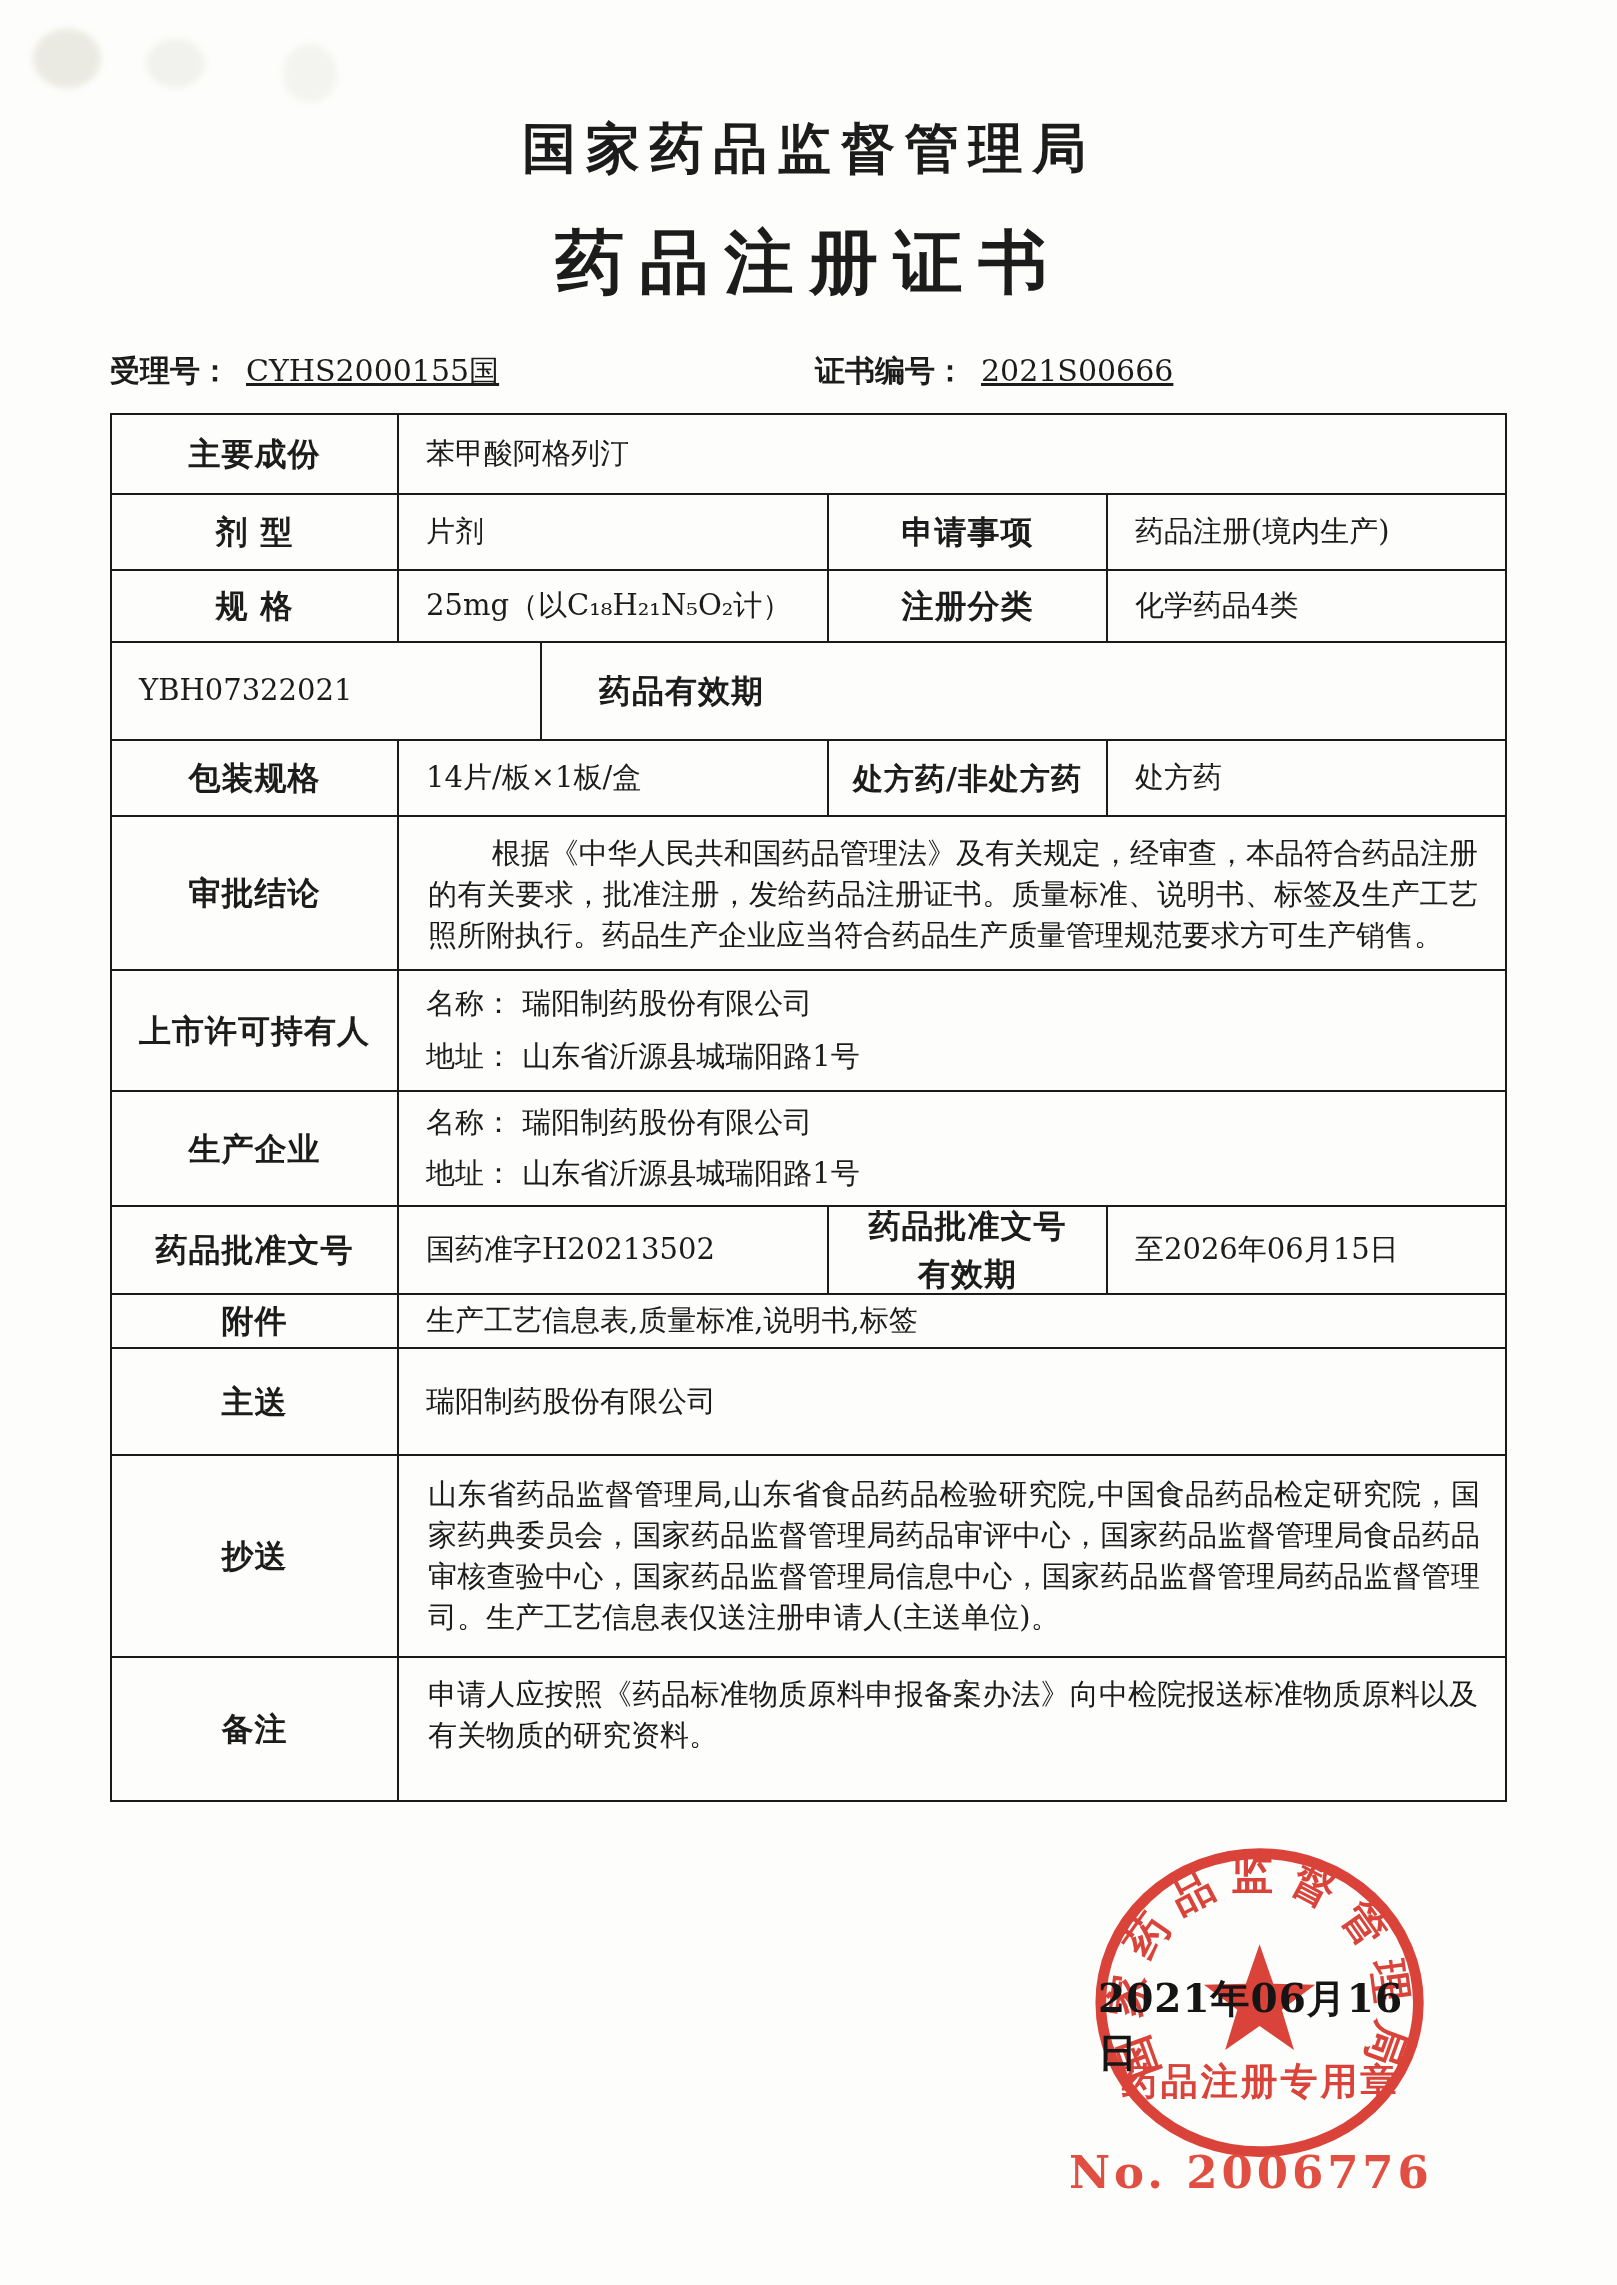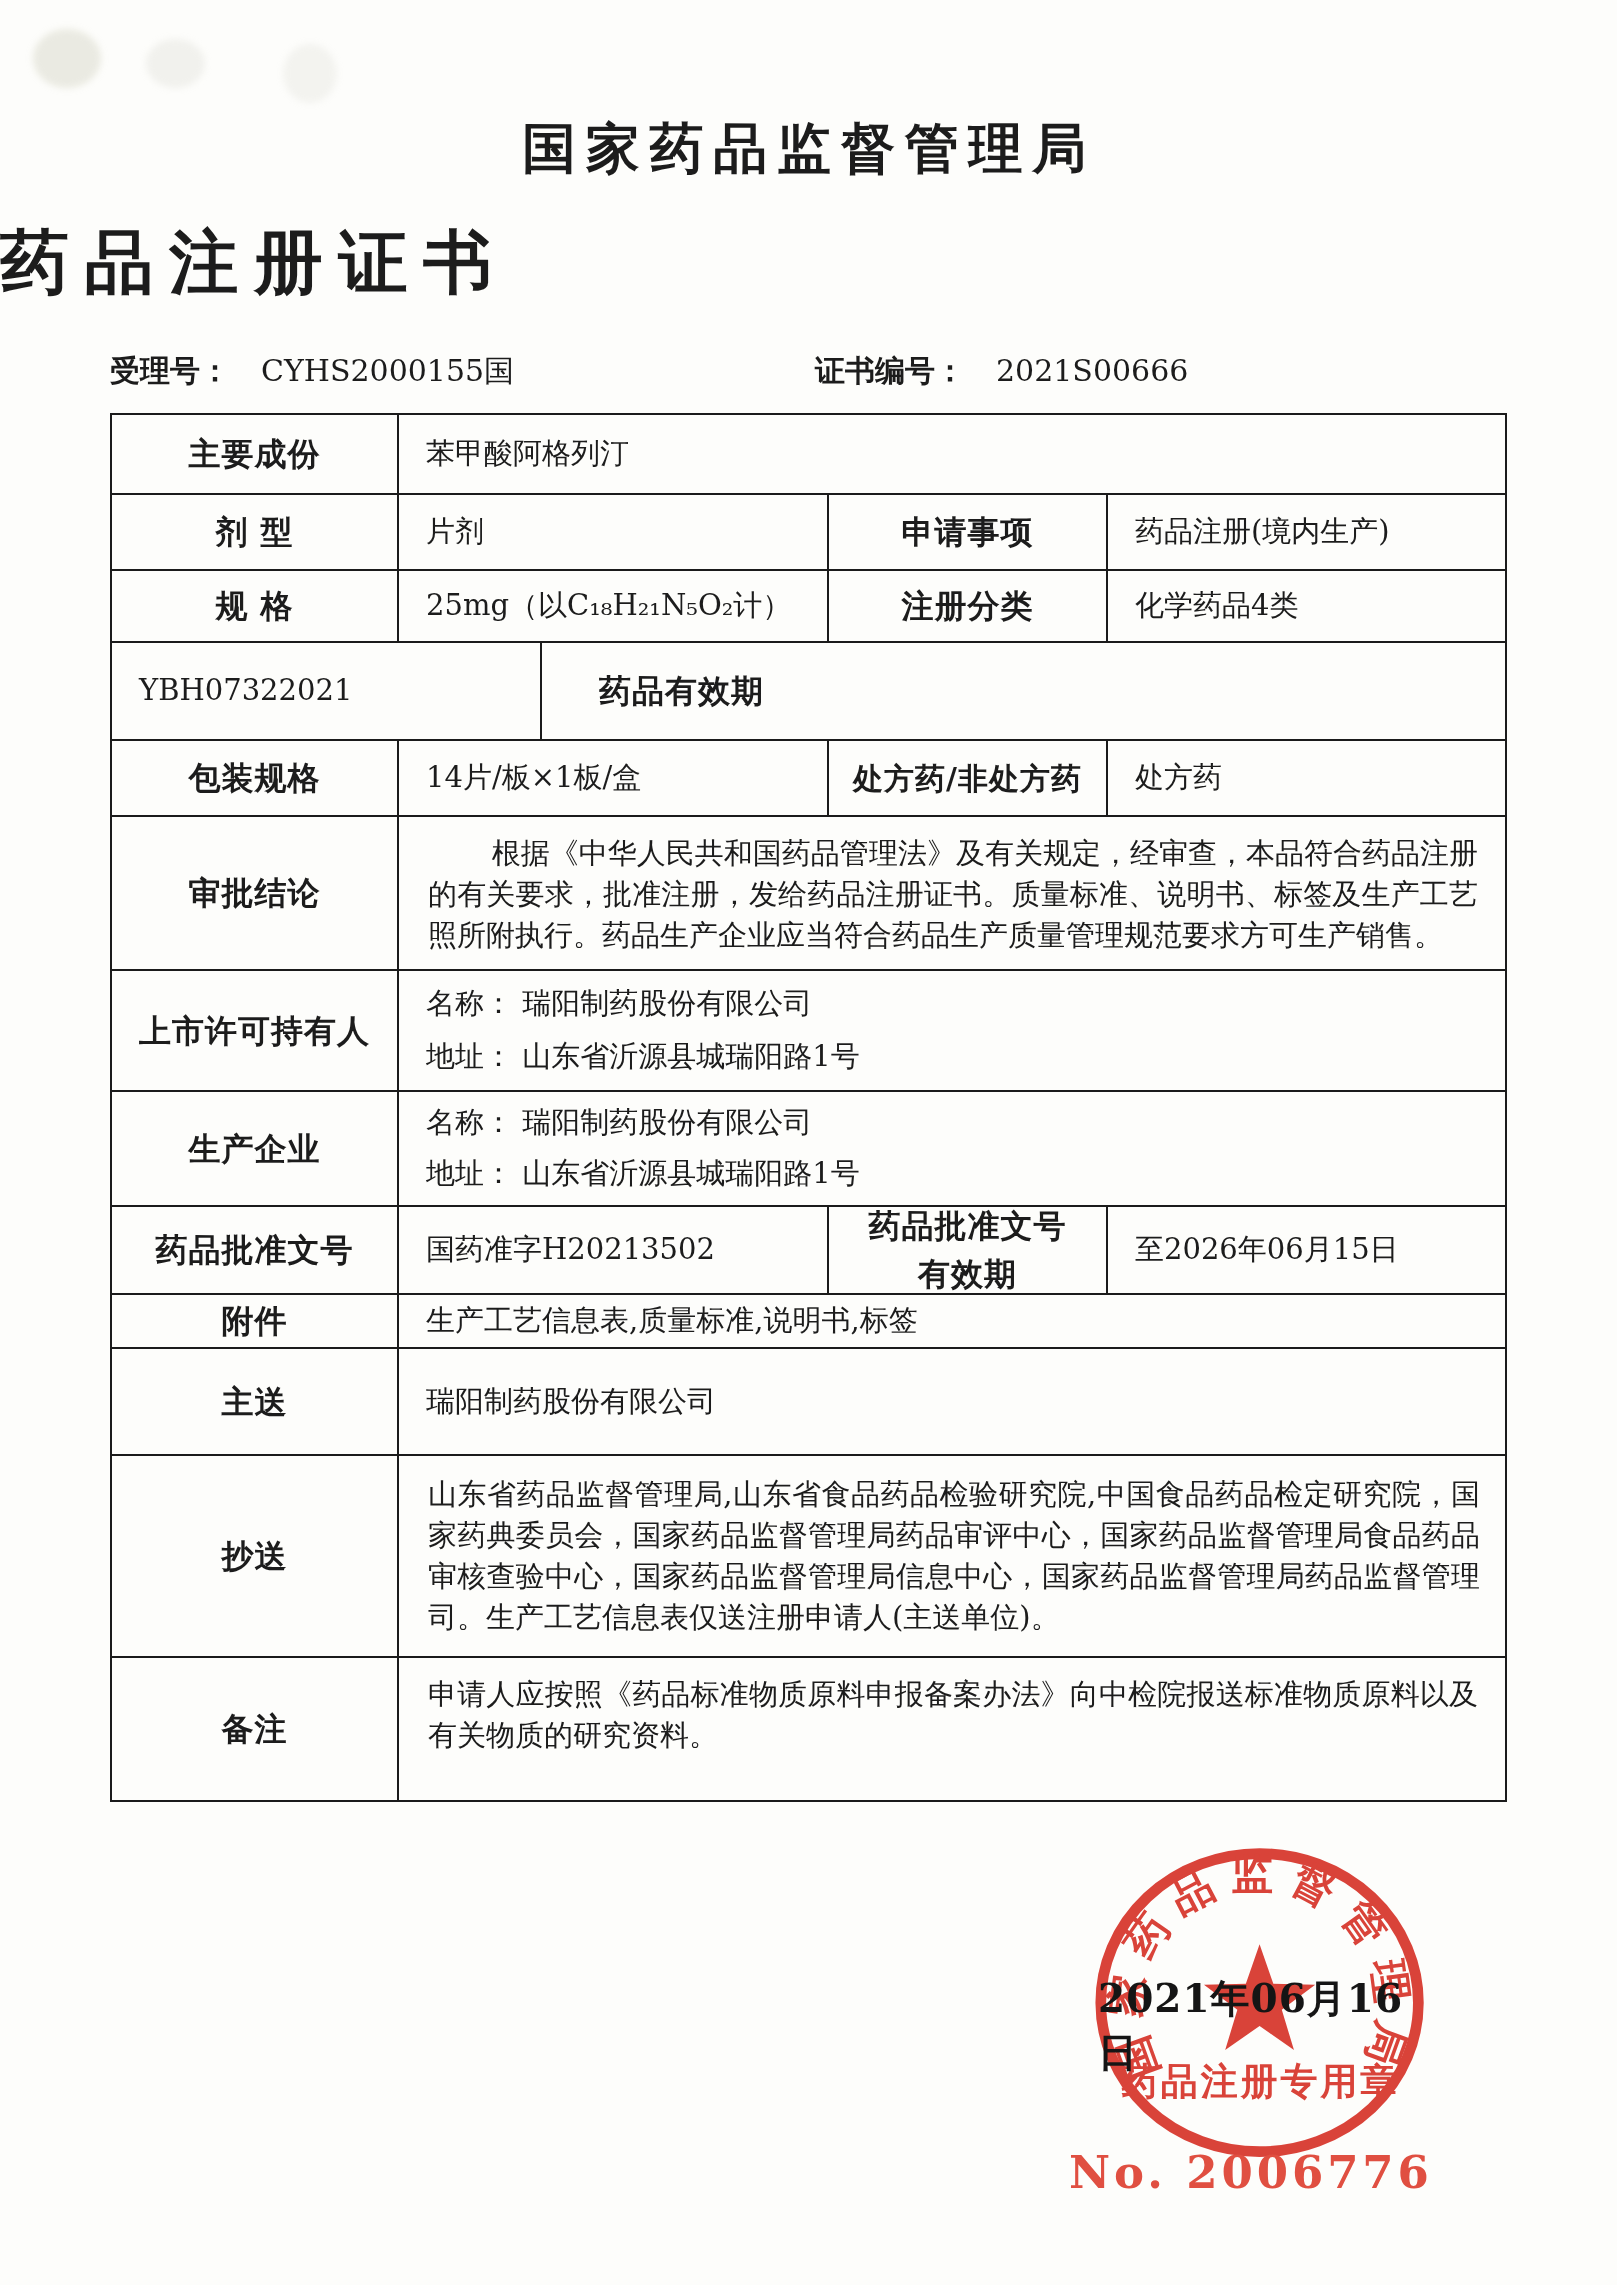--- a/index.html
+++ b/index.html
@@ -4,25 +4,25 @@
 <style>
   html,body{margin:0;padding:0;background:#e8e8e8;}
   .page{
     position:relative; width:1618px; height:2285px; margin:0 auto;
     background:#fdfdfb; overflow:hidden;
     font-family:"DejaVu Serif","Liberation Serif",serif; color:#1c1c1c;
   }
   
   .title1{position:absolute; top:113px; left:0; width:100%; text-align:center;
     font-size:54px; font-weight:700; letter-spacing:9.8px;}
-  .title2{position:absolute; top:217px; left:0; width:100%; 
+  .title2{position:absolute; top:217px; left:0; width:100%; text-align:center;
     font-size:69px; font-weight:700; letter-spacing:15.6px;}
   .meta{position:absolute; top:351px; left:110px; width:1397px; height:41px; font-size:30px;}
   .meta .lbl{font-weight:600;}
-  .meta .val{margin-left:31px; font-family:"DejaVu Serif","Liberation Serif",serif;}
+  .meta .val{margin-left:16px; font-family:"DejaVu Serif","Liberation Serif",serif;text-decoration:underline;}
   .meta-right{position:absolute; left:705px; top:0;}
   
   .tbl{position:absolute; left:110px; top:413px; width:1397px;
     border:2.9px solid #1b1b1b; box-sizing:border-box; background:transparent;}
   .tr{display:flex; box-sizing:border-box; border-bottom:2.9px solid #1b1b1b;}
   .tr:last-child{border-bottom:none;}
   .td{box-sizing:border-box; border-right:2px solid #1b1b1b;}
   .tr .td:last-child{border-right:none;}
   .w-label{width:287px;}
   .w-v2{width:430px;}

